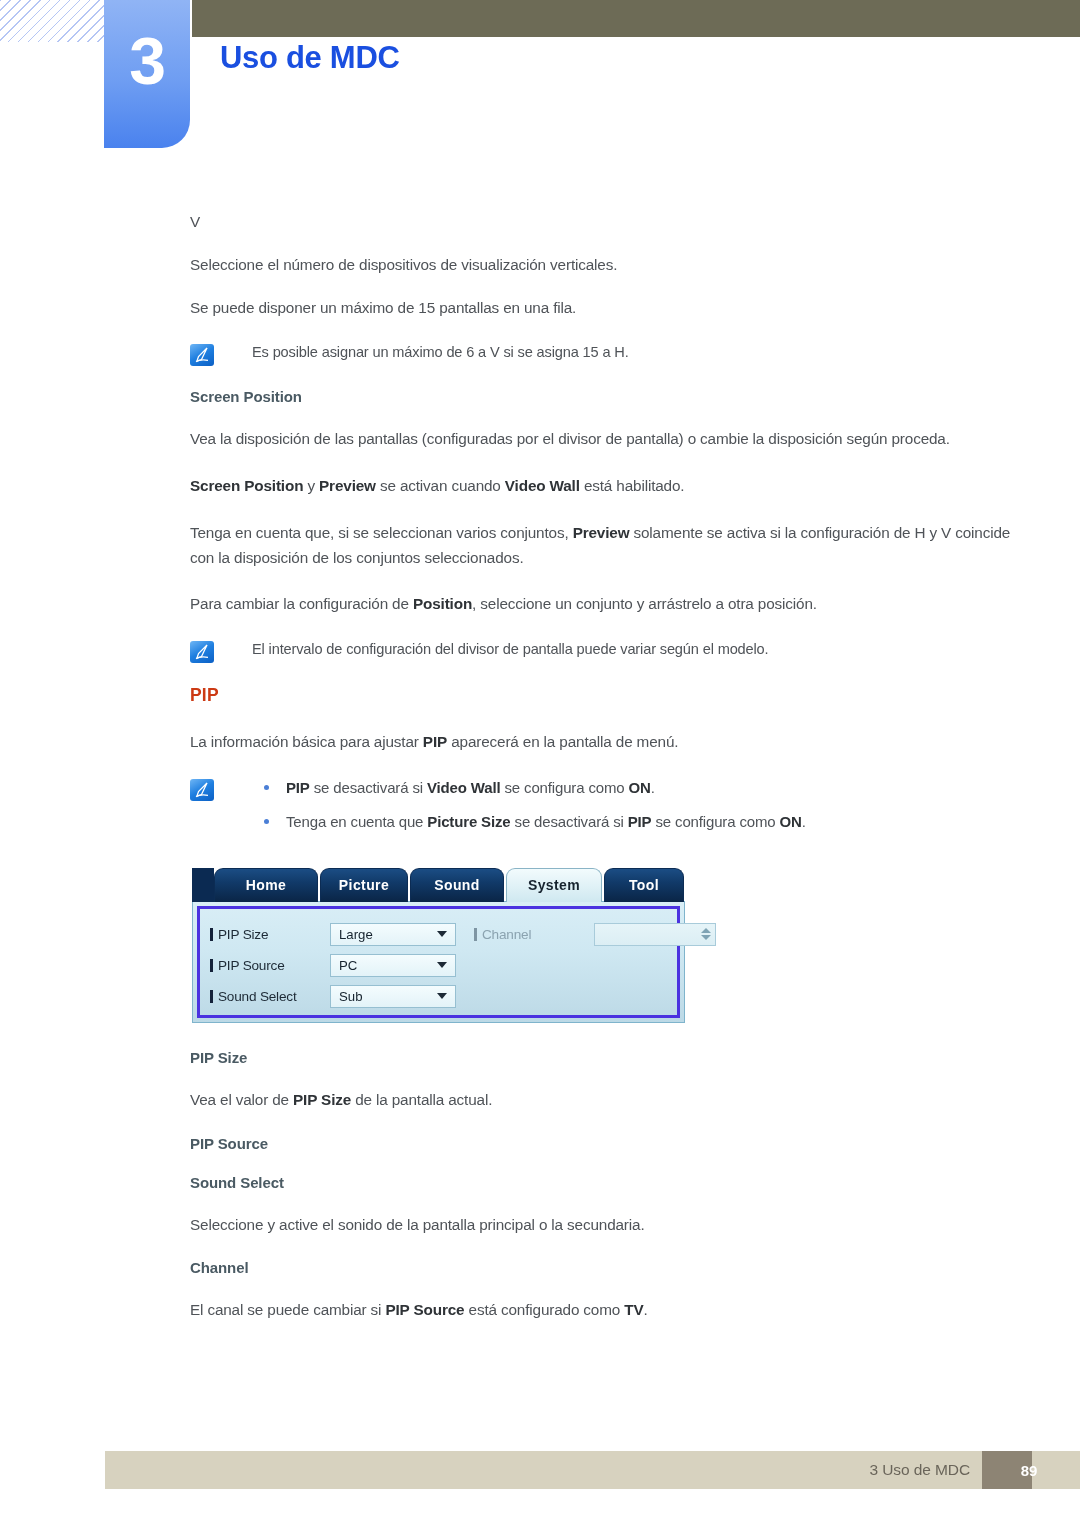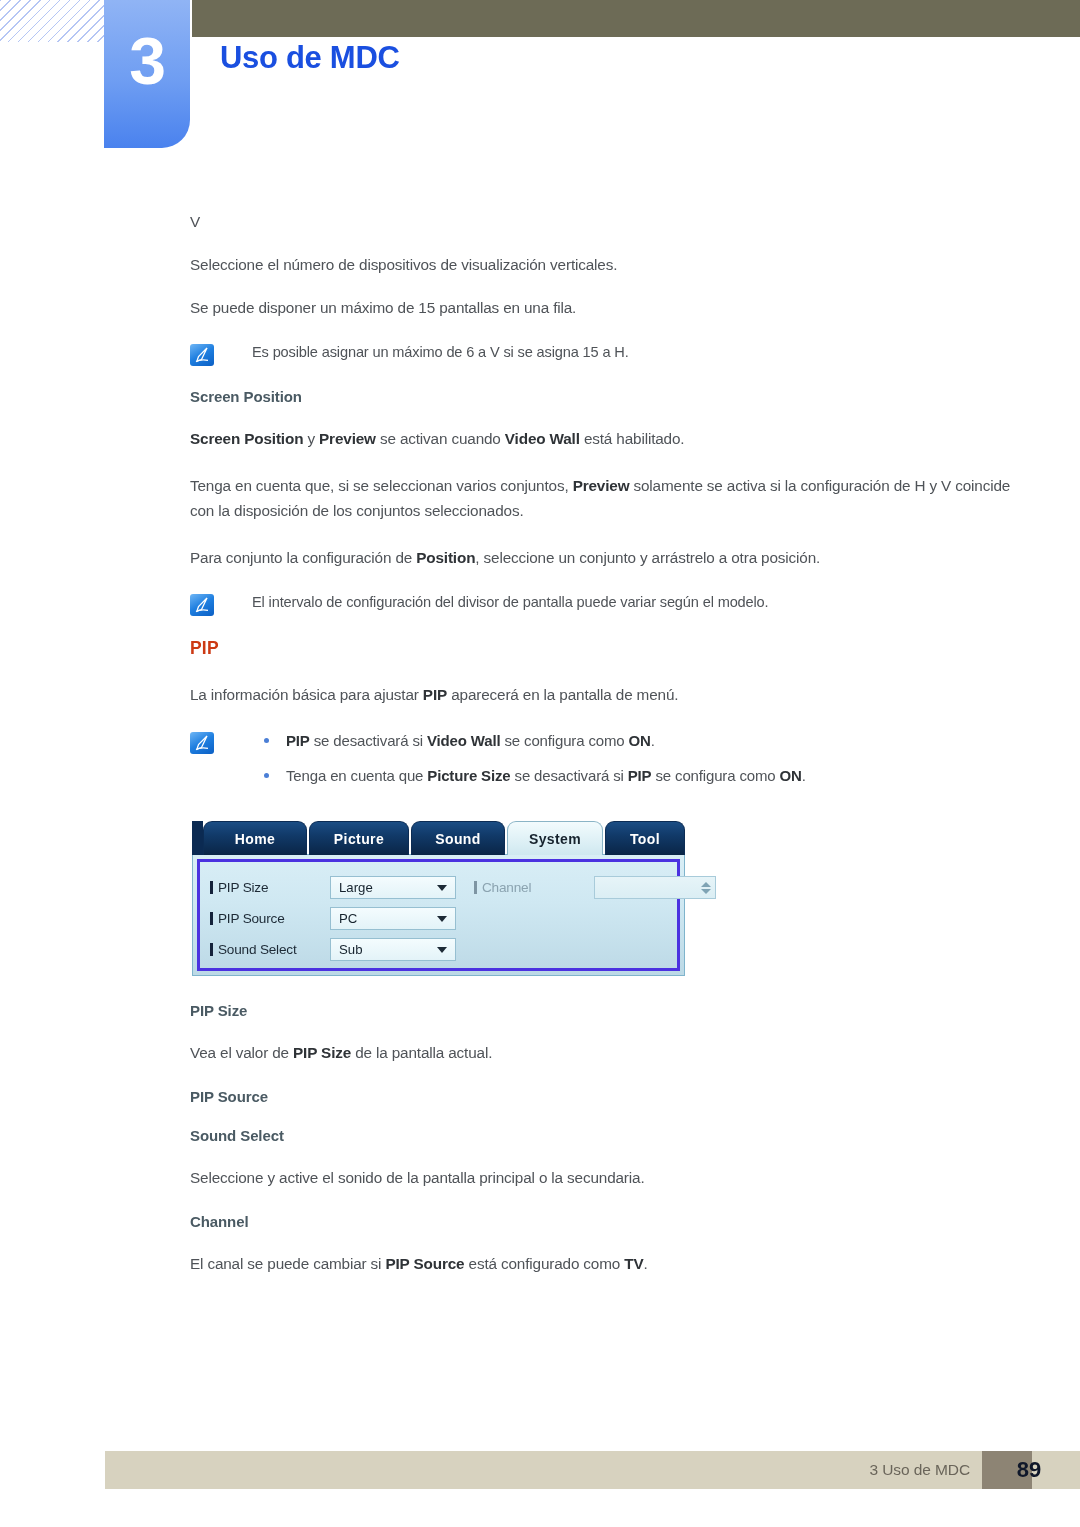--- a/index.html
+++ b/index.html
@@ -90,21 +90,21 @@
   .tab {
     flex:0 0 auto; height:34px; margin-right:2px;
     background:linear-gradient(180deg,#1b4d84 0%,#113a69 40%,#0a2546 100%);
     border-top-left-radius:9px; border-top-right-radius:9px;
     color:#ffffff; font-size:14px; font-weight:700;
     display:flex; align-items:center; justify-content:center;
     letter-spacing:.4px;
     border:1px solid #0c2c54; border-bottom:none;
   }
   .tab.w1 { width:104px; }
-  .tab.w2 { width:100px; }
+  .tab.w2 { width:88px; }
   .tab.w3 { width:94px; }
   .tab.w4 { width:96px; }
   .tab.w5 { width:80px; margin-right:0; }
   .tab.active {
     background:linear-gradient(180deg,#f2fbfd 0%,#dff1f6 55%,#cfe8f0 100%);
     color:#16232e; border:1px solid #8ab4c6; border-bottom:none;
   }
   .mdc-panel {
     position:absolute; left:0; top:33px; width:493px; height:122px;
     background:linear-gradient(180deg,#d9eef6 0%,#cfe8f2 40%,#bcd9e6 100%);
@@ -162,21 +162,21 @@
     position:absolute; left:105px; bottom:38px; right:0; height:38px;
     background:#d7d2bf;
   }
   .footer-text {
     position:absolute; right:110px; bottom:48px;
     color:#6a655a; font-size:15.5px; letter-spacing:-.1px;
   }
   .footer-page {
     position:absolute; right:48px; bottom:38px;
     width:50px; height:38px; background:#8d8474;
-    color:#0f172a; font-size:22px; font-weight:700;
+    color:#ffffff; font-size:15px; font-weight:700;
     display:flex; align-items:center; justify-content:center;padding-left:44px;
   }
 </style>
 </head>
 <body>
 
 <div class="hatch"></div>
 <div class="olive-bar"></div>
 <div class="chap-tab">
   <span class="chap-num">3</span>
@@ -195,26 +195,27 @@
         <path d="M15 3 L6.5 11.5 L5 16 L9.5 14.5 Z" fill="none" stroke="#ffffff" stroke-width="1.3"></path>
         <path d="M4 16.6 C7 14.8 11 14.4 16 15.3" fill="none" stroke="#ffffff" stroke-width="1.3"></path>
       </svg>
     </div>
     <div class="note-body">
       <div class="note-line">Es posible asignar un máximo de 6 a V si se asigna 15 a H.</div>
     </div>
   </div>
 
   <div class="subhead">Screen Position</div>
+  <div class="para">Vea la disposición de las pantallas (configuradas por el divisor de pantalla) o cambie la disposición según proceda.</div>
 
   <div class="para"><b>Screen Position</b><span> y </span><b>Preview</b><span> se activan cuando </span><b>Video Wall</b><span> está habilitado.</span></div>
 
   <div class="para"><span>Tenga en cuenta que, si se seleccionan varios conjuntos, </span><b>Preview</b><span> solamente se activa si la configuración de H y V coincide con la disposición de los conjuntos seleccionados.</span></div>
 
-  <div class="para"><span>Para conjunto la configuración de </span><b>Position</b><span>, seleccione un conjunto y arrástrelo a otra posición.</span></div>
+  <div class="para"><span>Para cambiar la configuración de </span><b>Position</b><span>, seleccione un conjunto y arrástrelo a otra posición.</span></div>
 
   <div class="note">
     <div class="note-icon">
       <svg width="20" height="20" viewBox="0 0 20 20">
         <path d="M15 3 L6.5 11.5 L5 16 L9.5 14.5 Z" fill="none" stroke="#ffffff" stroke-width="1.3"></path>
         <path d="M4 16.6 C7 14.8 11 14.4 16 15.3" fill="none" stroke="#ffffff" stroke-width="1.3"></path>
       </svg>
     </div>
     <div class="note-body">
       <div class="note-line">El intervalo de configuración del divisor de pantalla puede variar según el modelo.</div>

